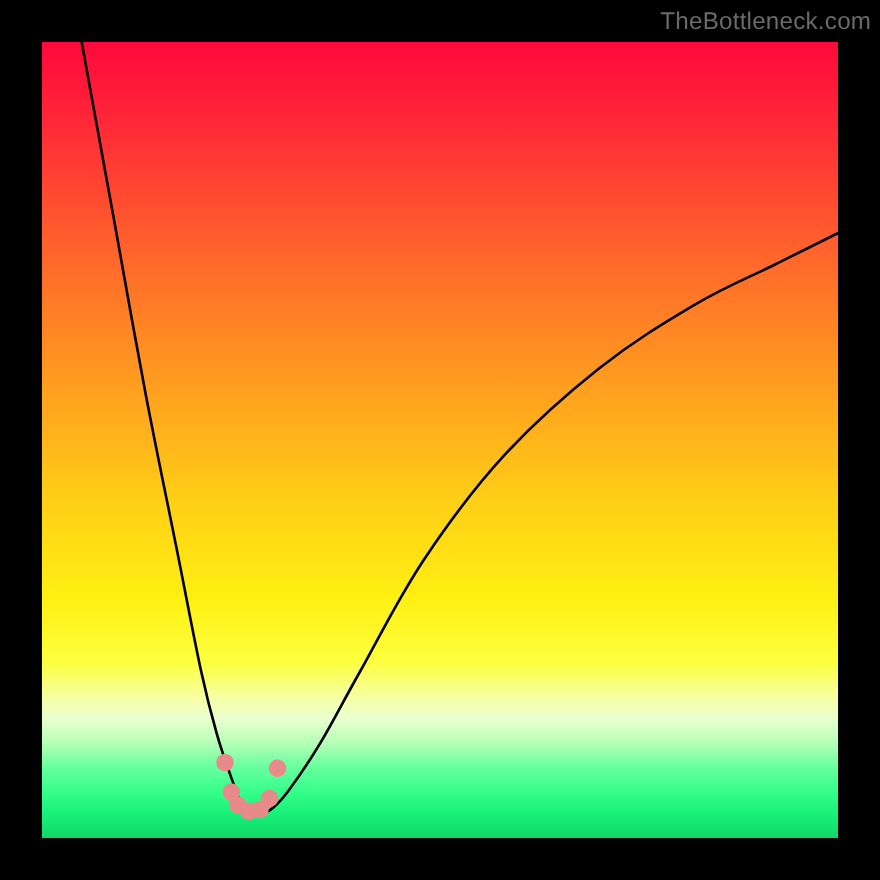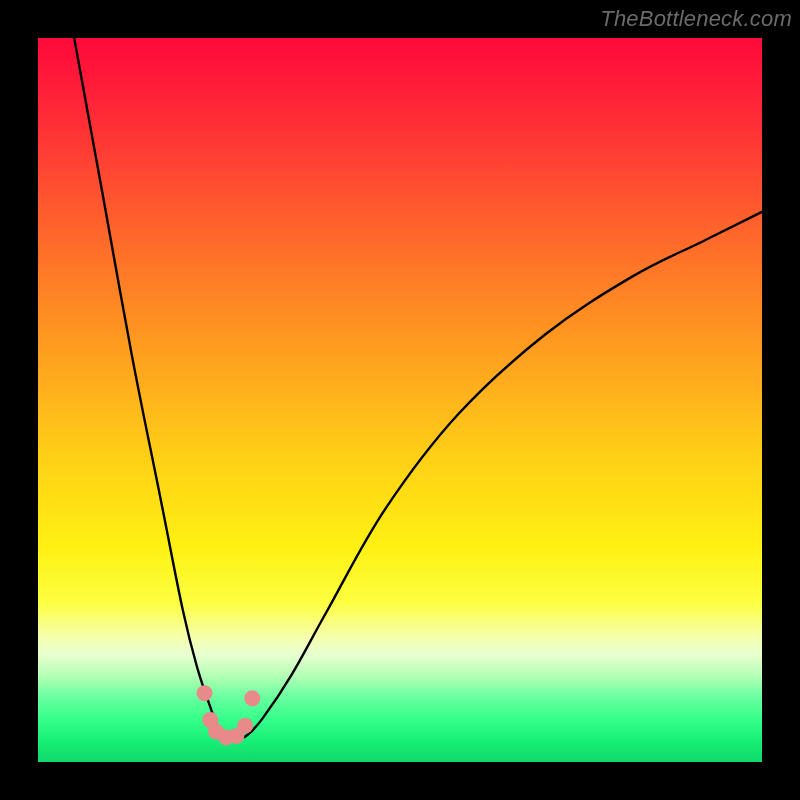--- a/index.html
+++ b/index.html
@@ -61,21 +61,20 @@
     pointer-events: none;
   }
   .watermark {
     position: absolute;
     top: 6px;
     right: 8px;
     color: #6a6a6a;
     font-size: 22px;
     font-weight: 400;
     letter-spacing: 0.2px;
-    font-style: italic;
   }
 </style>
 </head>
 <body>
 
 <div class="frame">
   <div class="plot">
     <div class="gradient"></div>
     <svg class="curve" viewBox="0 0 724 724" preserveAspectRatio="none">
       <path id="curve-path" fill="none" stroke="#000" stroke-width="2.4" stroke-linecap="round" stroke-linejoin="round" d="M 36.2 0.0 C 41.4 28.7, 54.7 101.9, 65.2 159.3 C 75.6 216.6, 83.7 263.8, 94.1 318.6 C 104.5 373.3, 114.0 417.7, 123.1 463.4 C 132.2 509.0, 138.3 542.0, 144.8 572.0 C 151.3 601.9, 154.1 611.6, 159.3 629.9 C 164.5 648.1, 169.9 662.2, 173.8 673.3 C 177.7 684.4, 178.4 686.9, 181.0 691.4 C 183.6 696.0, 185.6 697.0, 188.2 698.7 C 190.8 700.4, 192.9 700.6, 195.5 700.8 C 198.1 701.1, 200.1 700.9, 202.7 700.1 C 205.3 699.3, 206.1 700.0, 210.0 696.5 C 213.9 693.0, 216.6 691.2, 224.4 680.6 C 232.3 669.9, 241.7 656.7, 253.4 637.1 C 265.1 617.6, 272.7 601.9, 289.6 572.0 C 306.5 542.0, 324.1 505.8, 347.5 470.6 C 371.0 435.4, 391.2 407.8, 419.9 376.5 C 448.6 345.2, 475.5 321.6, 506.8 296.8 C 538.1 272.1, 565.0 255.9, 593.7 238.9 C 622.4 222.0, 642.6 214.4, 666.1 202.7 C 689.5 191.0, 713.6 179.0, 724.0 173.8"></path>

